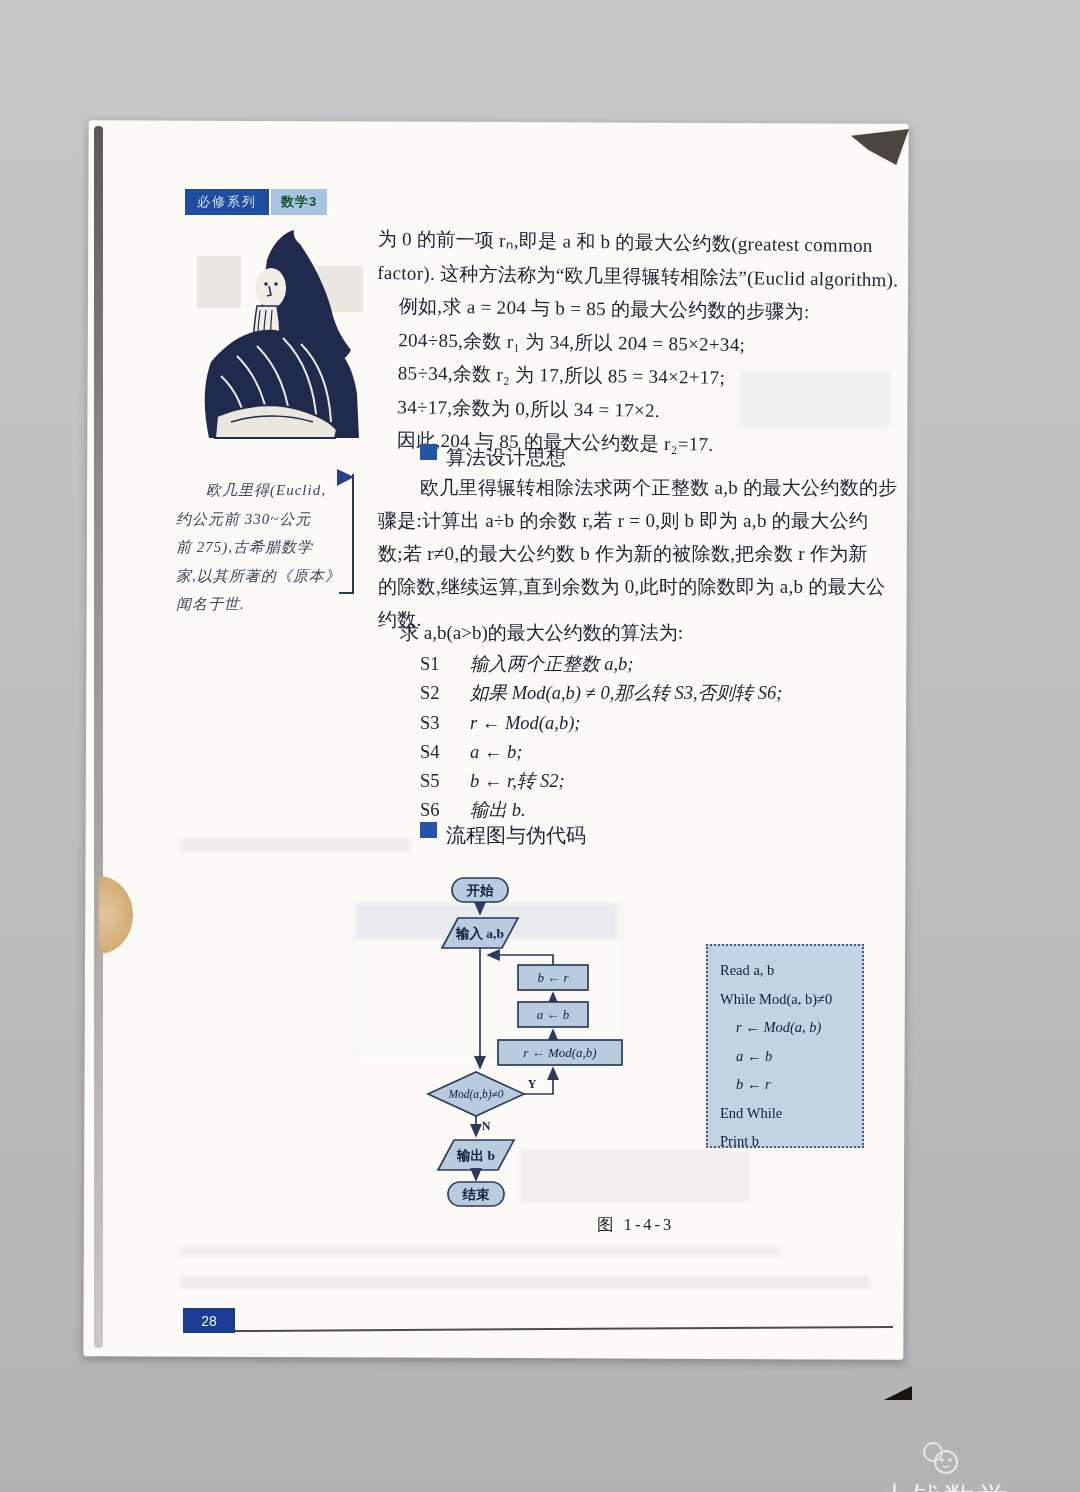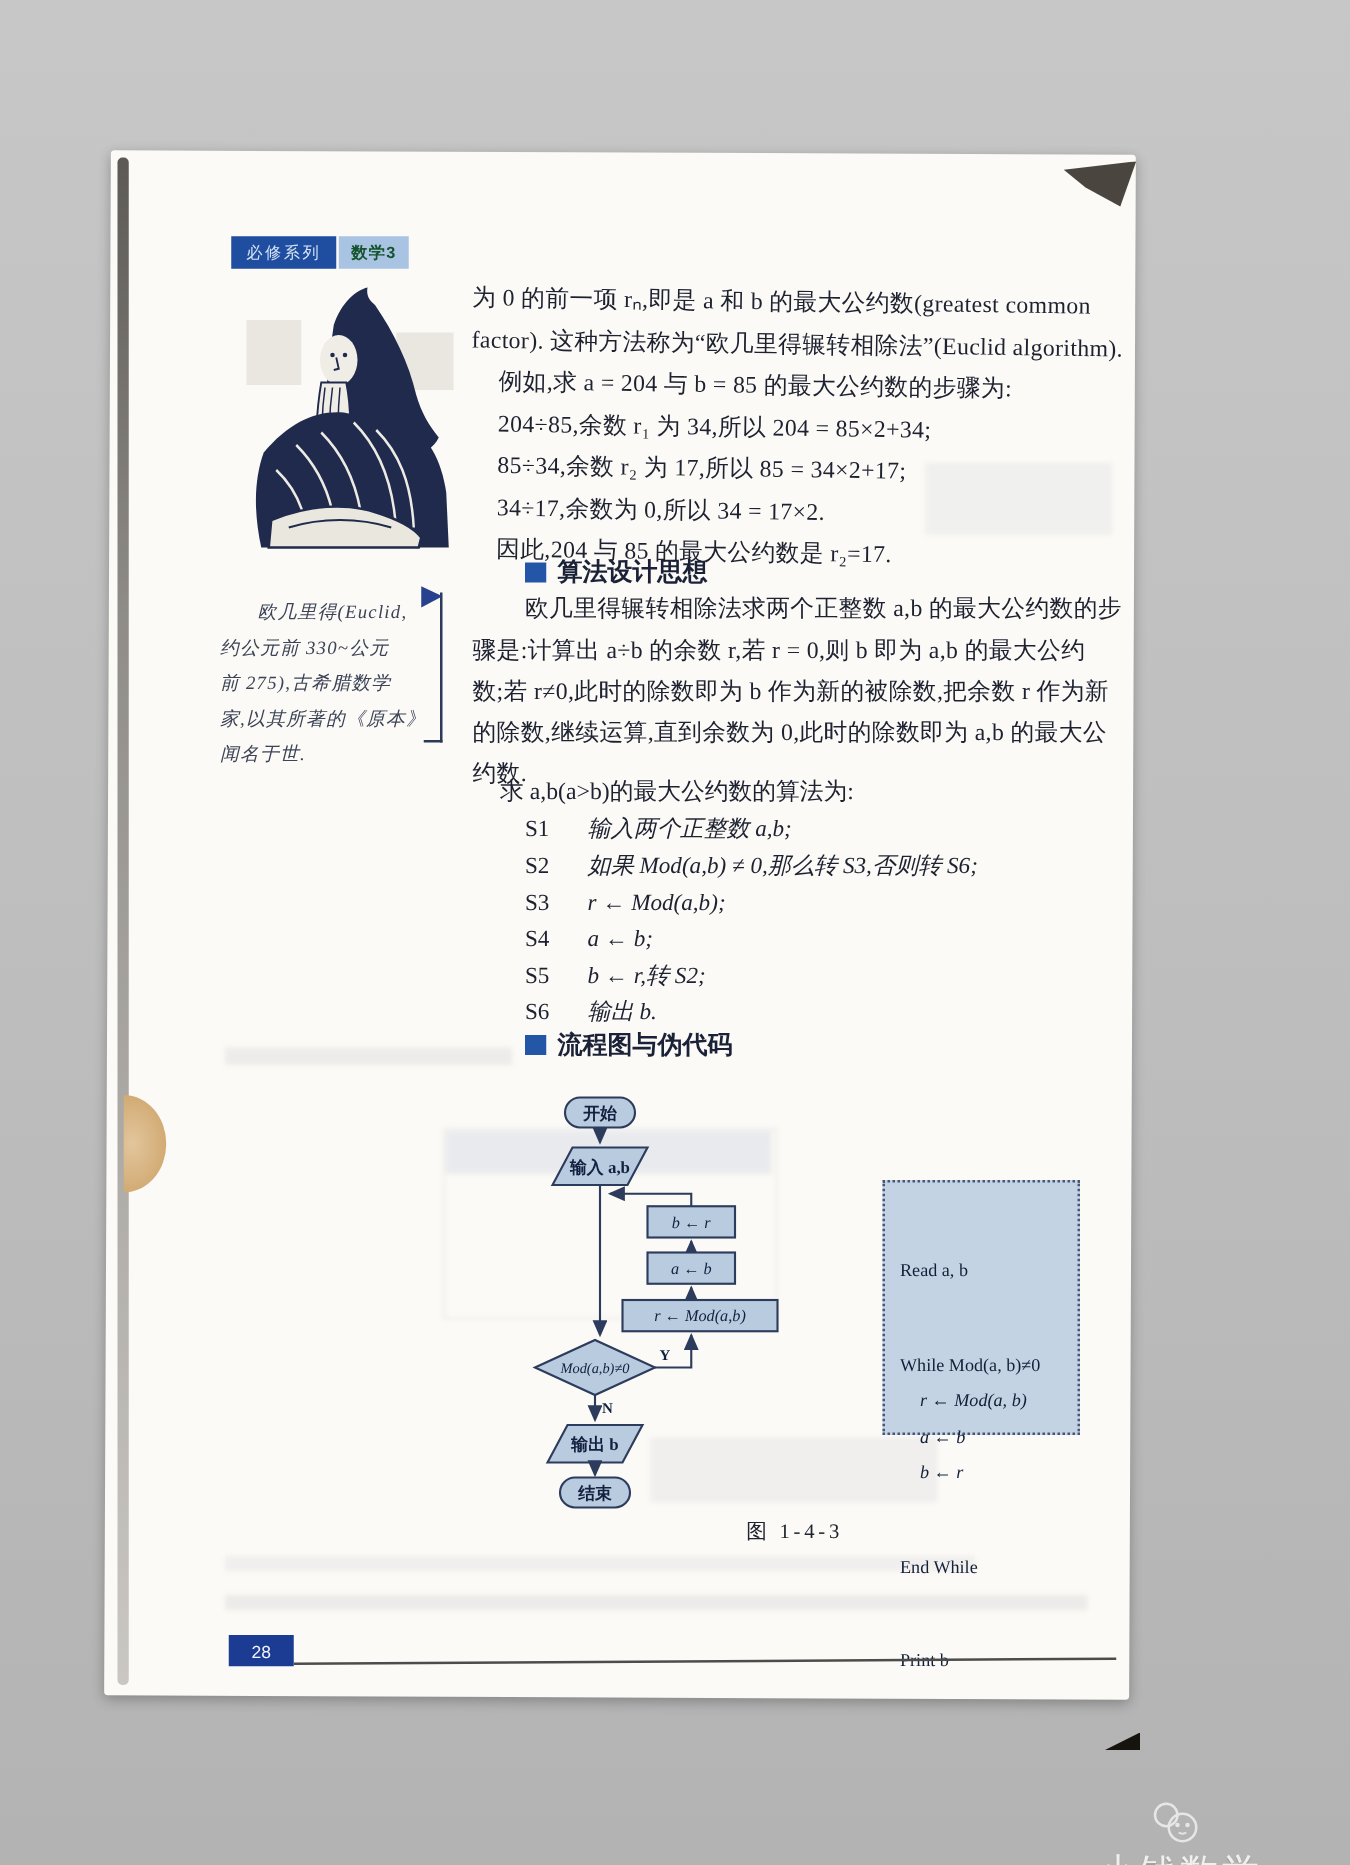--- a/index.html
+++ b/index.html
@@ -18,39 +18,39 @@
   
   .intro{position:absolute;left:378px;top:222px;width:540px;font-size:19px;line-height:33.5px;color:#1d2130;transform:rotate(0.8deg);transform-origin:left top;letter-spacing:.3px;}
   .intro .ind{padding-left:22px;}
   
   .sidebar{position:absolute;left:176px;top:476px;width:172px;font-size:15px;line-height:28.5px;color:#3c4356;letter-spacing:1px;font-style:italic;}
   .sidebar .ind2{padding-left:30px;}
   .flag-rule{position:absolute;left:352px;top:474px;width:2px;height:120px;background:#2c3a58;}
   .flag-foot{position:absolute;left:339px;top:592px;width:15px;height:2px;background:#2c3a58;}
   .flag-tri{position:absolute;left:337px;top:469px;width:0;height:0;border-left:17px solid #27418f;border-top:8px solid transparent;border-bottom:9px solid transparent;}
   
-  .sec{position:absolute;left:420px;font-family:"Liberation Sans",sans-serif;font-size:20px;font-weight:bold;color:#1b2238;display:flex;align-items:center;}
+  .sec{position:absolute;left:420px;font-family:"Liberation Sans",sans-serif;font-size:20px;font-weight:normal;color:#1b2238;display:flex;}
   .bullet{display:inline-block;width:17px;height:16px;background:#2456a8;margin-right:9px;}
   
   .para2{position:absolute;left:378px;top:471px;width:534px;font-size:19px;line-height:33px;color:#1d2130;letter-spacing:.3px;}
   .para2 .ind2{padding-left:42px;}
   .algintro{position:absolute;left:400px;top:620px;font-size:19px;color:#1d2130;}
   .steps{position:absolute;left:420px;top:650px;font-size:18.5px;color:#1d2130;line-height:29.3px;}
   .steps .sid{display:inline-block;width:36px;}
   .steps .stx{margin-left:14px;font-style:italic;}
   
   .flowchart{position:absolute;left:420px;top:870px;}
   .fc-shape{fill:#b9cbdf;stroke:#2d3b5c;stroke-width:1.7;}
   .fc-line{stroke:#2d3b5c;stroke-width:1.7;fill:none;}
   .fc-text{font-family:"Liberation Serif",serif;fill:#13203f;font-size:13px;font-style:italic;text-anchor:middle;}
   .fc-cn{font-style:normal;font-weight:bold;font-size:13.5px;}
   .fc-yn{font-style:normal;font-size:12px;font-weight:bold;}
   
   .pseudo{position:absolute;left:706px;top:944px;width:158px;height:204px;background:#c4d3e3;border:2px dotted #46587a;font-size:14.5px;line-height:28.5px;color:#121f38;padding:10px 0 0 12px;box-sizing:border-box;font-style:italic;}
-  .pseudo .kw{font-style:normal;margin-top:47px;}
+  .pseudo .kw{font-style:normal;}
   .pseudo .pind{padding-left:16px;}
   .caption{position:absolute;left:597px;top:1214px;font-size:16.5px;letter-spacing:3px;color:#20242e;}
   
   .pagenum{position:absolute;left:183px;top:1308px;width:52px;height:25px;background:#1c3c94;color:#f2f5fb;font-family:"Liberation Sans",sans-serif;font-size:14px;display:flex;align-items:center;justify-content:center;}
   .footline{position:absolute;left:235px;top:1328px;width:658px;height:2px;background:#4c4c4c;transform:rotate(-0.35deg);}
   
   .watermark{position:absolute;left:878px;top:1438px;display:flex;align-items:center;color:#efefef;font-family:"Liberation Sans",sans-serif;font-size:31px;letter-spacing:2px;text-shadow:0 1px 1px rgba(140,140,140,.6);flex-direction:column;}
   .wm-logo{margin-right:6px;opacity:.85;}
 </style>
 </head>
@@ -114,21 +114,21 @@
   <div class="flag-foot"></div>
   <div class="flag-tri"></div>
 
   <div class="sec" style="top:444px;">
     <span class="bullet"></span>
     <span>算法设计思想</span>
   </div>
   <div class="para2">
     <div class="ind2">欧几里得辗转相除法求两个正整数 a,b 的最大公约数的步</div>
     <div>骤是:计算出 a÷b 的余数 r,若 r = 0,则 b 即为 a,b 的最大公约</div>
-    <div>数;若 r≠0,此时的除数即为 b 作为新的被除数,把余数 r 作为新</div>
+    <div>数;若 r≠0,的最大公约数 b 作为新的被除数,把余数 r 作为新</div>
     <div>的除数,继续运算,直到余数为 0,此时的除数即为 a,b 的最大公</div>
     <div>约数.</div>
   </div>
 
   <div class="algintro">求 a,b(a&gt;b)的最大公约数的算法为:</div>
   <div class="steps">
     <div><span class="sid">S1</span><span class="stx up">输入两个正整数 a,b;</span></div>
     <div><span class="sid">S2</span><span class="stx up">如果 Mod(a,b) ≠ 0,那么转 S3,否则转 S6;</span></div>
     <div><span class="sid">S3</span><span class="stx">r ← Mod(a,b);</span></div>
     <div><span class="sid">S4</span><span class="stx">a ← b;</span></div>

